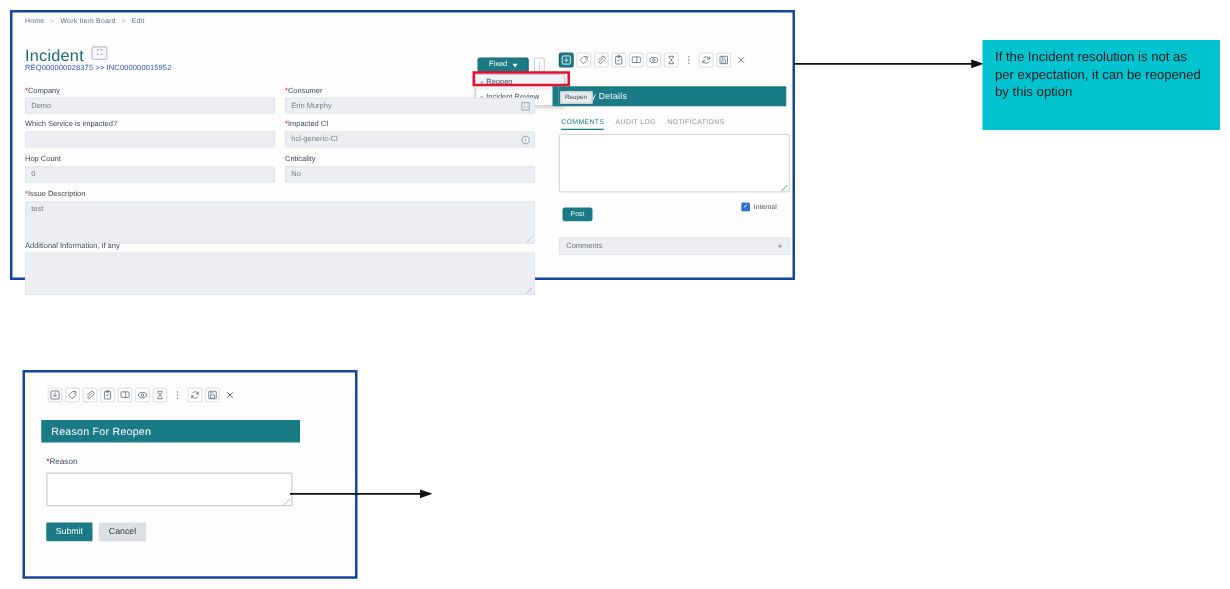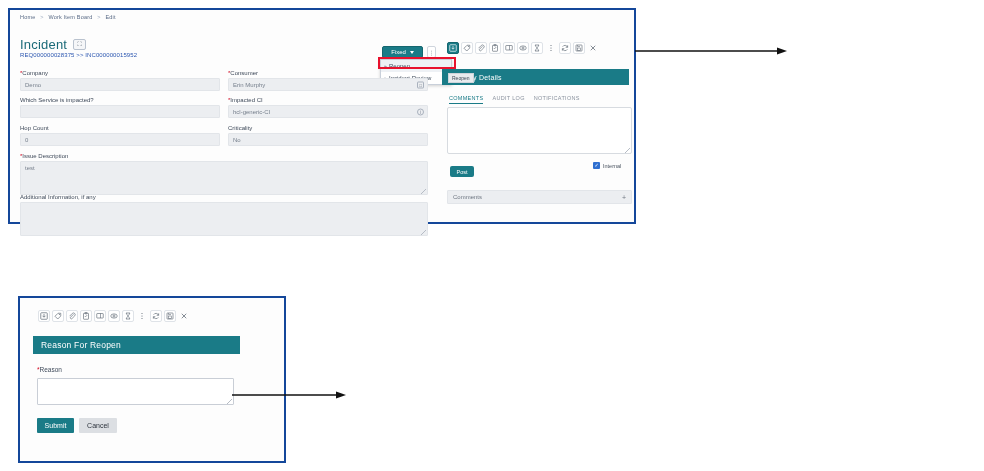--- a/index.html
+++ b/index.html
@@ -21,21 +21,21 @@
 
   
   #top-panel { left: 8px; top: 8px; width: 628px; height: 216px; }
 
   .breadcrumb {
     position:absolute; left:10px; top:4px;
     font-size:5.5px; color:#5a6b86; letter-spacing:.2px; white-space:nowrap;
   }
   .breadcrumb .sep { color:#9aa8bd; margin:0 3px; }
 
-  .title-row { position:absolute; left:10px; top:27px; display:flex; align-items:center; gap:6px;}
+  .title-row { position:absolute; left:10px; top:27px; display:flex; align-items:flex-start; gap:6px;}
   .title-row .title { font-size:13px; color:#1a6a78; font-weight:400; letter-spacing:.2px;}
   .title-row .title-btn {
     width:13px;height:11px;border:1px solid #b9c2ce;border-radius:2px;background:#f5f6f8;
     display:flex;align-items:center;justify-content:center;font-size:6px;color:#56626f;
   }
   .sub-id { position:absolute; left:10px; top:42px; font-size:6px; color:#2b56b0; letter-spacing:.1px;}
 
   
   #status-button {
     position:absolute; left:372px; top:36px; width:41px; height:12px;
@@ -383,20 +383,21 @@
       <span>Comments</span>
       <span class="plus">+</span>
     </div>
   </div>
 
   <svg id="arrow-1" viewBox="0 0 152 8">
     <line x1="0" y1="4" x2="144" y2="4" stroke="#111" stroke-width="1.4"></line>
     <polygon points="152,4 142,0.5 142,7.5" fill="#111"></polygon>
   </svg>
 
+  <div id="callout-1">If the Incident resolution is not as per expectation, it can be reopened by this option</div>
 
   <div class="panel" id="bottom-panel">
 
     <div id="reopen-toolbar">
       <div class="tb-ico">
         <svg width="8" height="8" viewBox="0 0 16 16">
             <rect x="1.5" y="1.5" width="13" height="13" rx="1.5" fill="none" stroke="#5d6773" stroke-width="1.4"></rect>
             <path d="M8 4v6M5 7.5l3 3 3-3" fill="none" stroke="#5d6773" stroke-width="1.4"></path>
           </svg>
       </div>

